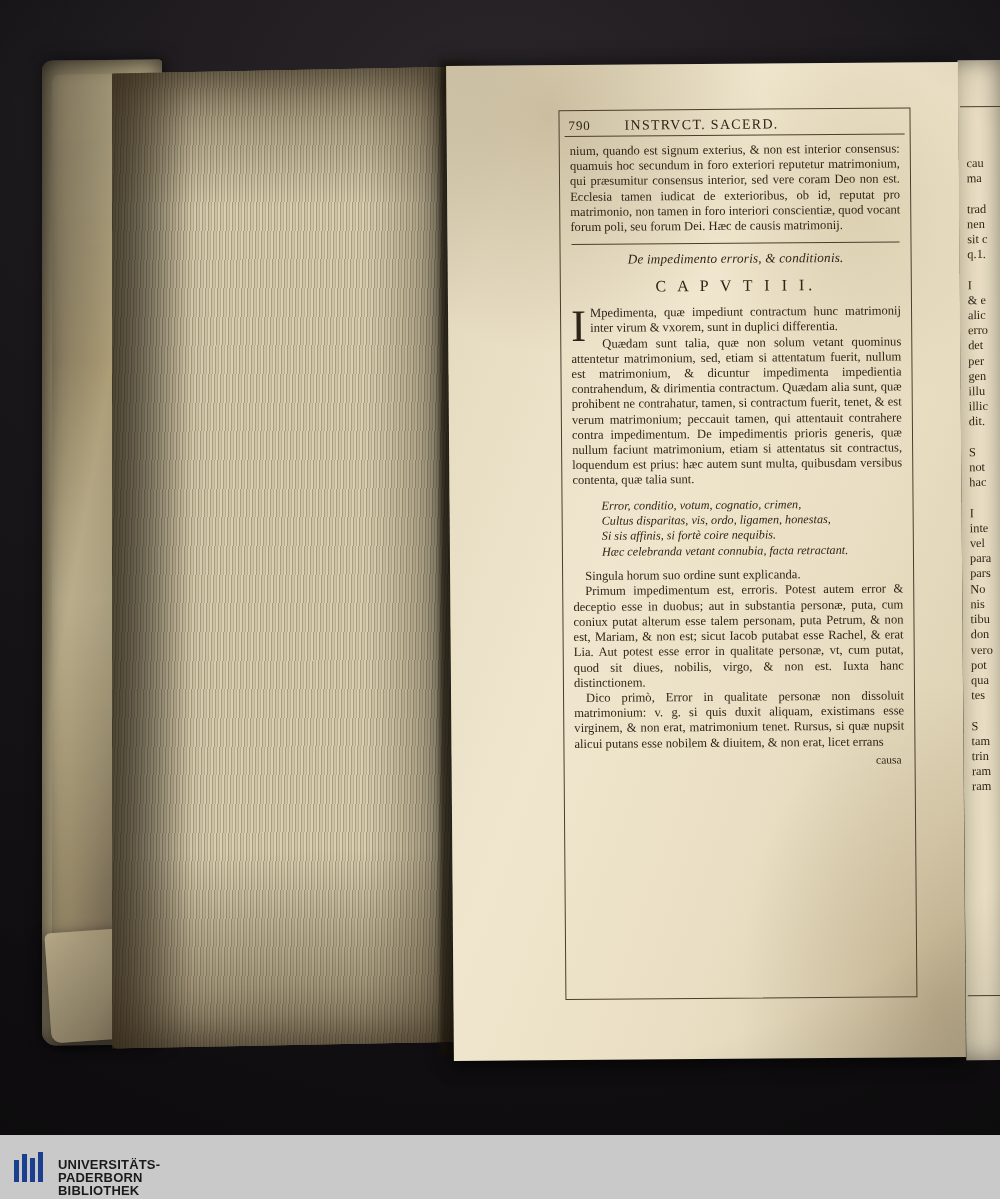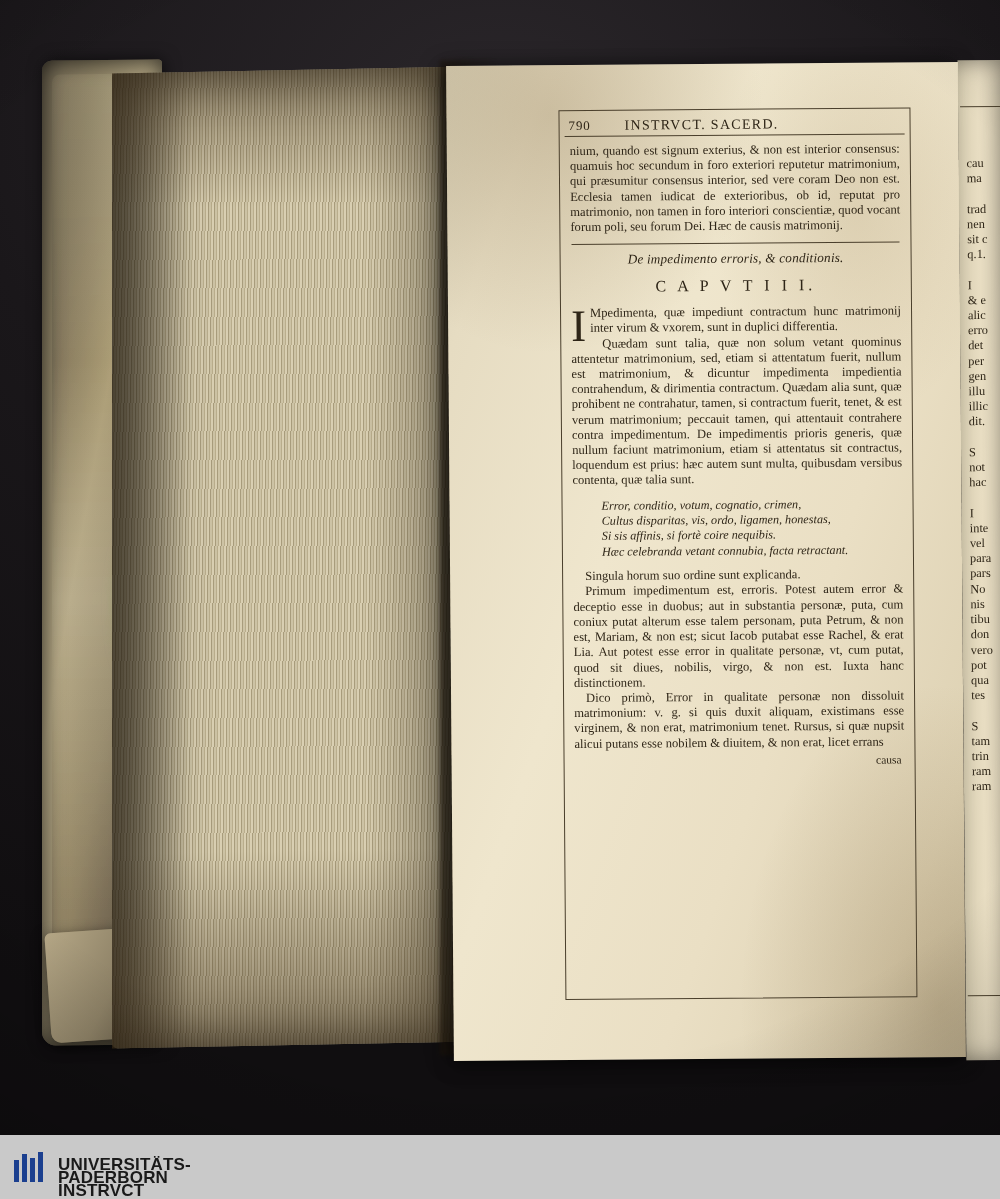--- a/index.html
+++ b/index.html
@@ -293,21 +293,21 @@
     display: block;
     width: 5px;
     background: #1b3f8f;
   }
   #logo-mark i:nth-child(1) { height: 22px; }
   #logo-mark i:nth-child(2) { height: 28px; }
   #logo-mark i:nth-child(3) { height: 24px; }
   #logo-mark i:nth-child(4) { height: 30px; }
   #logo-text {
     font-family: "Liberation Sans", sans-serif;
-    font-size: 17px;
+    font-size: 13px;
     font-weight: bold;
     line-height: 13px;
     color: #1a1a1a;
     letter-spacing: .2px;
     margin-top: 21px;
   }
 </style>
 </head>
 <body>
 
@@ -424,15 +424,15 @@
 <div id="footer">
   <div id="logo-mark">
     <i></i>
       <i></i>
       <i></i>
       <i></i>
   </div>
   <div id="logo-text">
     <div>UNIVERSITÄTS-</div>
     <div>PADERBORN</div>
-    <div>INSTRVCT</div>
+    <div>BIBLIOTHEK</div>
   </div>
 </div>
 
 </body></html>

